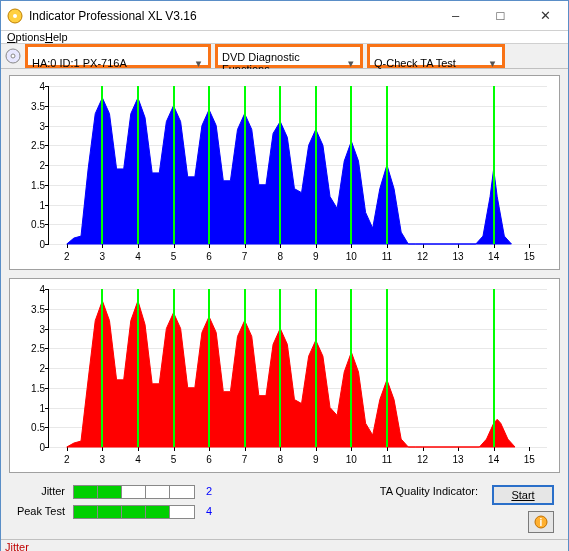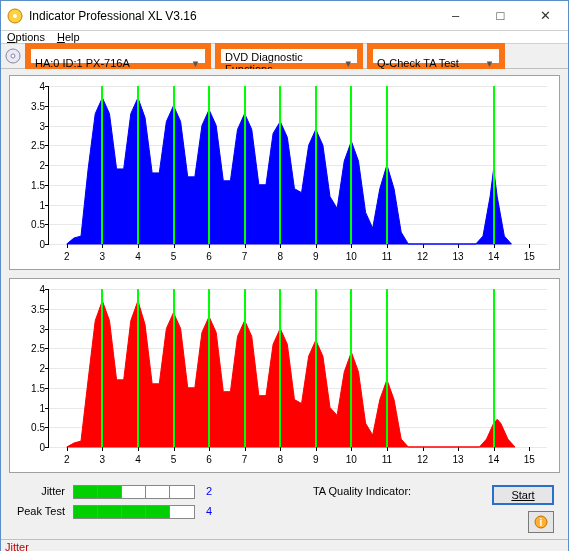--- a/index.html
+++ b/index.html
@@ -3,25 +3,25 @@
 <meta charset="utf-8">
 <style>
   * { box-sizing: border-box; margin: 0; padding: 0; }
   body { font-family: "Segoe UI", Tahoma, sans-serif; font-size: 11px; background: #fff; width: 569px; height: 551px; overflow: hidden; }
   .window { width: 569px; height: 551px; border: 1px solid #5a8ec7; display: flex; flex-direction: column; }
   .titlebar { height: 30px; background: #fff; display: flex; align-items: center; padding: 0 0 0 6px; border-bottom: 1px solid #d0d0d0; }
   .titlebar .icon { width: 16px; height: 16px; margin-right: 6px; }
   .titlebar .title { flex: 1; font-size: 12px; color: #000; }
   .winbtns { display: flex; height: 100%; }
   .winbtn { width: 45px; height: 29px; display: flex; align-items: center; justify-content: center; color: #333; font-size: 13px; }
-  .menubar { height: 20px; display: flex; align-items: center; padding: 0 6px; gap: 12px; border-bottom: 1px solid #d0d0d0; font-size: 11px; }
+  .menubar { height: 20px; display: flex; align-items: center; padding: 0 6px; border-bottom: 1px solid #d0d0d0; font-size: 11px; }
   .menubar span u { text-decoration: underline; }
   .toolbar { height: 25px; display: flex; align-items: center; padding: 0 4px; gap: 4px; background: #f0f0f0; border-bottom: 1px solid #c0c0c0; }
   .disc-icon { width: 16px; height: 16px; }
-  .combo { height: 24px; border: 6px solid #f97316; background: #fff; display: flex; align-items: center; padding: 14px 2px 0 4px; font-size: 11px; }
+  .combo { height: 24px; border: 3px solid #f97316; background: #fff; display: flex; align-items: center; padding: 14px 2px 0 4px; font-size: 11px; }
   .combo .arrow { margin-left: auto; width: 15px; text-align: center; color: #555; }
   .combo.c1 { width: 186px; }
   .combo.c2 { width: 148px; }
   .combo.c3 { width: 138px; }
   .content { flex: 1; padding: 6px 8px 2px 8px; display: flex; flex-direction: column; gap: 8px; background: #f0f0f0; }
   .chartbox { background: #fff; border: 1px solid #a0a0a0; height: 195px; position: relative; }
   .plot { position: absolute; left: 38px; right: 12px; top: 10px; bottom: 24px; border-left: 1px solid #000; border-bottom: 1px solid #000; }
   .gridline { position: absolute; left: 0; right: 0; border-top: 1px solid #e8e8e8; }
   .ytick { position: absolute; left: -30px; width: 26px; text-align: right; font-size: 10px; transform: translateY(-50%); color: #000; }
   .ytickmark { position: absolute; left: -4px; width: 4px; border-top: 1px solid #000; }
@@ -31,21 +31,21 @@
   .bottom { display: flex; padding: 4px 2px; }
   .bottom-left { width: 235px; }
   .metric-row { display: flex; align-items: flex-start; height: 20px; }
   .metric-label { width: 62px; text-align: right; padding-right: 8px; font-size: 11px; color: #000; }
   .bars5 { display: flex; gap: 0; border: 1px solid #888; }
   .bar { width: 24px; height: 12px; border-right: 1px solid #888; }
   .bar:last-child { border-right: none; }
   .bar.on { background: #00d000; }
   .bar.off { background: #fff; }
   .metric-val { width: 20px; text-align: center; font-size: 11px; color: #0000ff; margin-left: 4px; }
-  .bottom-mid { flex: 1; text-align: center; }
+  .bottom-mid { flex: 1; text-align: right; }
   .qi-label { font-size: 11px; color: #000; margin-bottom: 4px; }
   .qi-value { font-size: 15px; font-weight: bold; color: #ff0000; }
   .bottom-right { width: 80px; display: flex; flex-direction: column; align-items: flex-end; gap: 6px; padding-right: 4px; }
   .btn { width: 62px; height: 20px; border: 1px solid #7a7a7a; background: #e6e6e6; font-size: 11px; display: flex; align-items: center; justify-content: center; }
   .btn.start { border: 2px solid #2a6fc9; text-decoration: underline; }
   .btn.icon { width: 26px; height: 22px; }
   .statusbar { height: 18px; border-top: 1px solid #c0c0c0; background: #f0f0f0; font-size: 11px; color: #c00000; padding: 1px 4px; }
   svg.poly { position: absolute; left: 0; top: 0; width: 100%; height: 100%; overflow: visible; }
 </style>
 </head>

